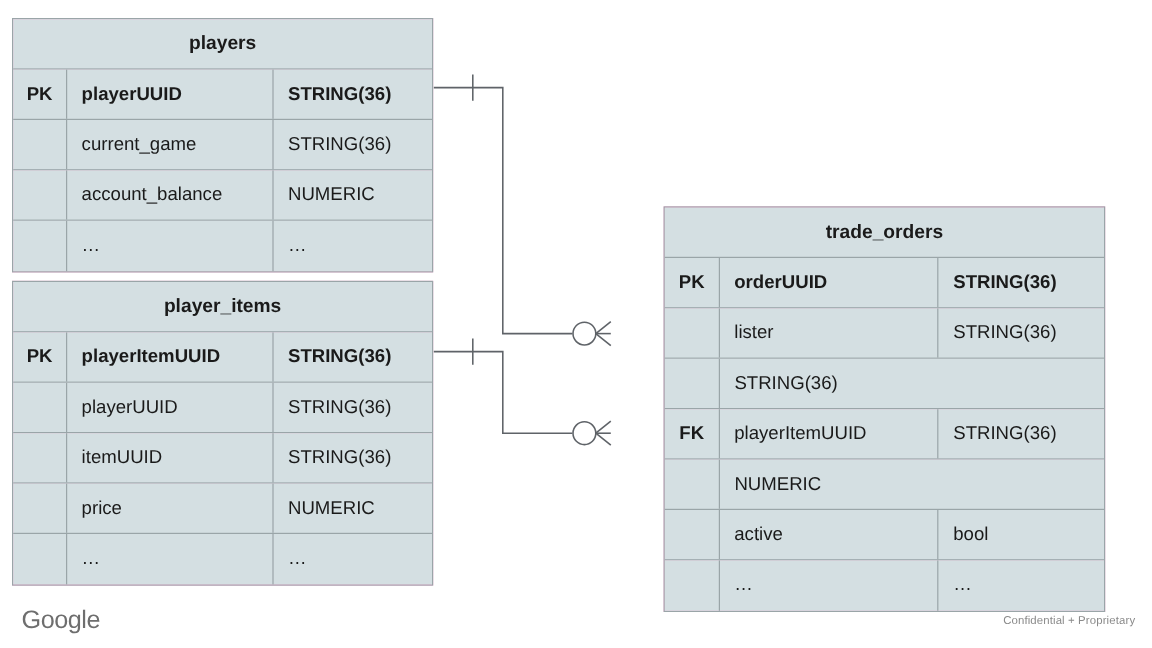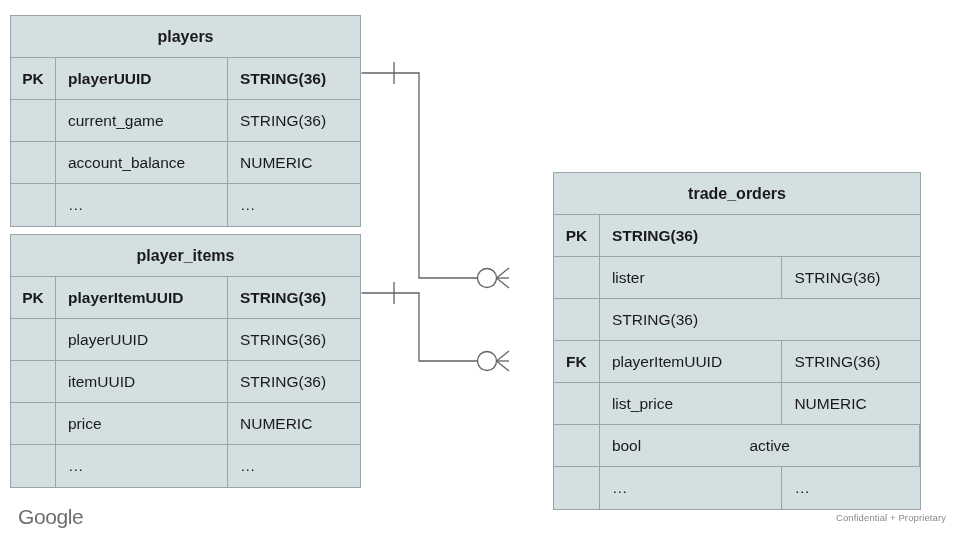--- a/index.html
+++ b/index.html
@@ -162,45 +162,45 @@
         <div class="ent-row last">
           <div class="cell cell-key"></div>
           <div class="cell cell-name">…</div>
           <div class="cell cell-type">…</div>
         </div>
       </div>
       <div class="entity right" style="left: 509px; top: 172px; width: 368px; margin-left: 44px;">
         <div class="ent-header">trade_orders</div>
         <div class="ent-row pk">
           <div class="cell cell-key">PK</div>
+          <div class="cell cell-name">orderUUID</div>
           <div class="cell cell-type">STRING(36)</div>
         </div>
         <div class="ent-row">
           <div class="cell cell-key"></div>
           <div class="cell cell-name">lister</div>
           <div class="cell cell-type">STRING(36)</div>
         </div>
         <div class="ent-row">
           <div class="cell cell-key"></div>
           <div class="cell cell-type">STRING(36)</div>
         </div>
         <div class="ent-row">
           <div class="cell cell-key">FK</div>
           <div class="cell cell-name">playerItemUUID</div>
           <div class="cell cell-type">STRING(36)</div>
         </div>
         <div class="ent-row">
           <div class="cell cell-key"></div>
-          <div class="cell cell-name">list_price</div>
           <div class="cell cell-type">NUMERIC</div>
         </div>
         <div class="ent-row">
           <div class="cell cell-key"></div>
+          <div class="cell cell-name">active</div>
           <div class="cell cell-type">bool</div>
-          <div class="cell cell-name">active</div>
         </div>
         <div class="ent-row last">
           <div class="cell cell-key"></div>
           <div class="cell cell-name">…</div>
           <div class="cell cell-type">…</div>
         </div>
       </div>
     </div>
 
   <svg id="wires" viewBox="0 0 960 540" xmlns="http://www.w3.org/2000/svg">

